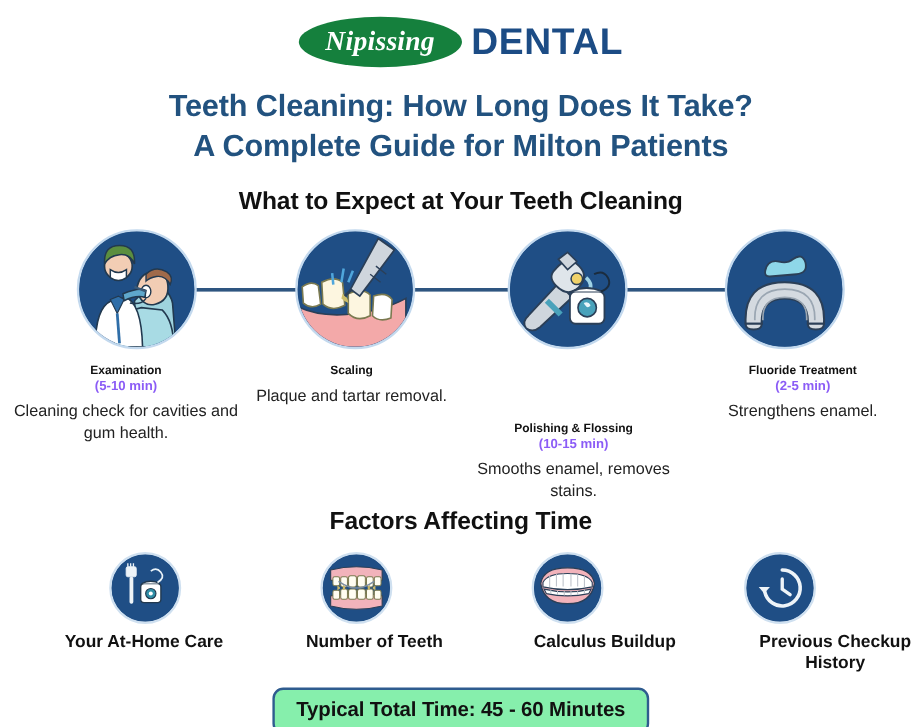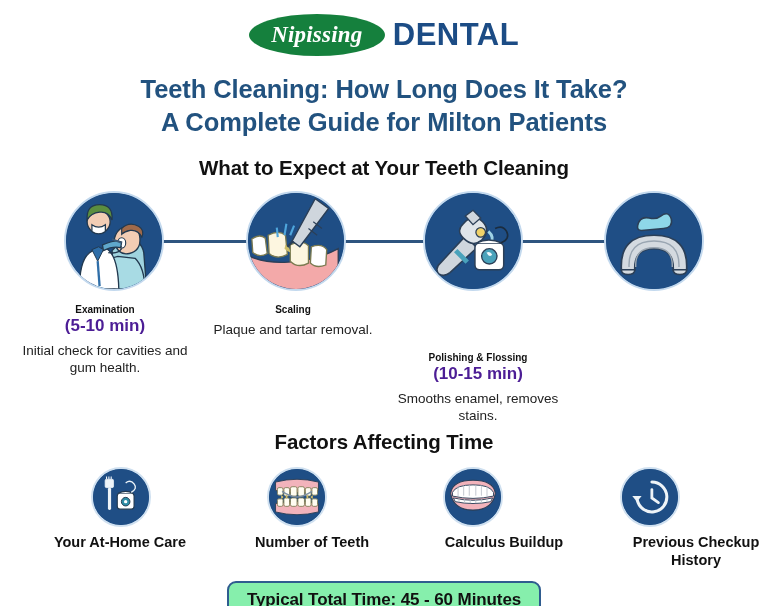--- a/index.html
+++ b/index.html
@@ -108,21 +108,21 @@
   .label-col { flex: 1; text-align: center; padding: 0 2px; }
   .label-col.col1 { flex: 0 0 198px; }
   .label-col.col2 { flex: 0 0 178px; }
   .label-col.col3 { flex: 0 0 192px; margin-top: 48px; }
   .label-col.col4 { flex: 0 0 190px; }
   .lab-title {
     font-size: 10px; font-weight: bold; color: #111;
     line-height: 1.2;
   }
   .lab-time {
-    font-size: 17px; font-weight: bold; color: #4c1d95;
+    font-size: 11px; font-weight: bold; color: #8b5cf6;
     line-height: 1.2;
   }
   .lab-desc {
     font-size: 13.5px; color: #222; line-height: 1.28;
     margin-top: 5px;
   }
 
   
   .factors {
     position: relative;
@@ -273,30 +273,35 @@
       <path d="M16 80 q0 5 7 5 q7 0 7 -5 z" fill="#d4dae0" stroke="#2b3f57" stroke-width="1.6"></path>
       <path d="M70 80 q0 5 7 5 q7 0 7 -5 z" fill="#d4dae0" stroke="#2b3f57" stroke-width="1.6"></path>
     </svg>
   </div>
 </div>
 
 <div class="labels">
   <div class="label-col col1">
     <div class="lab-title">Examination</div>
     <div class="lab-time">(5-10 min)</div>
-    <div class="lab-desc">Initial check for cavities and gum health.</div>
+    <div class="lab-desc">Cleaning check for cavities and gum health.</div>
   </div>
   <div class="label-col col2">
     <div class="lab-title">Scaling</div>
     <div class="lab-desc">Plaque and tartar removal.</div>
   </div>
   <div class="label-col col3">
     <div class="lab-title">Polishing &amp; Flossing</div>
     <div class="lab-time">(10-15 min)</div>
     <div class="lab-desc">Smooths enamel, removes stains.</div>
+  </div>
+  <div class="label-col col4">
+    <div class="lab-title">Fluoride Treatment</div>
+    <div class="lab-time">(2-5 min)</div>
+    <div class="lab-desc">Strengthens enamel.</div>
   </div>
 </div>
 
 <div class="section-head">Factors Affecting Time</div>
 
 <div class="factors">
 
   <div class="circle small f1">
     <svg viewBox="0 0 60 60">
       <circle cx="30" cy="30" r="30" fill="#1f4e85"></circle>

